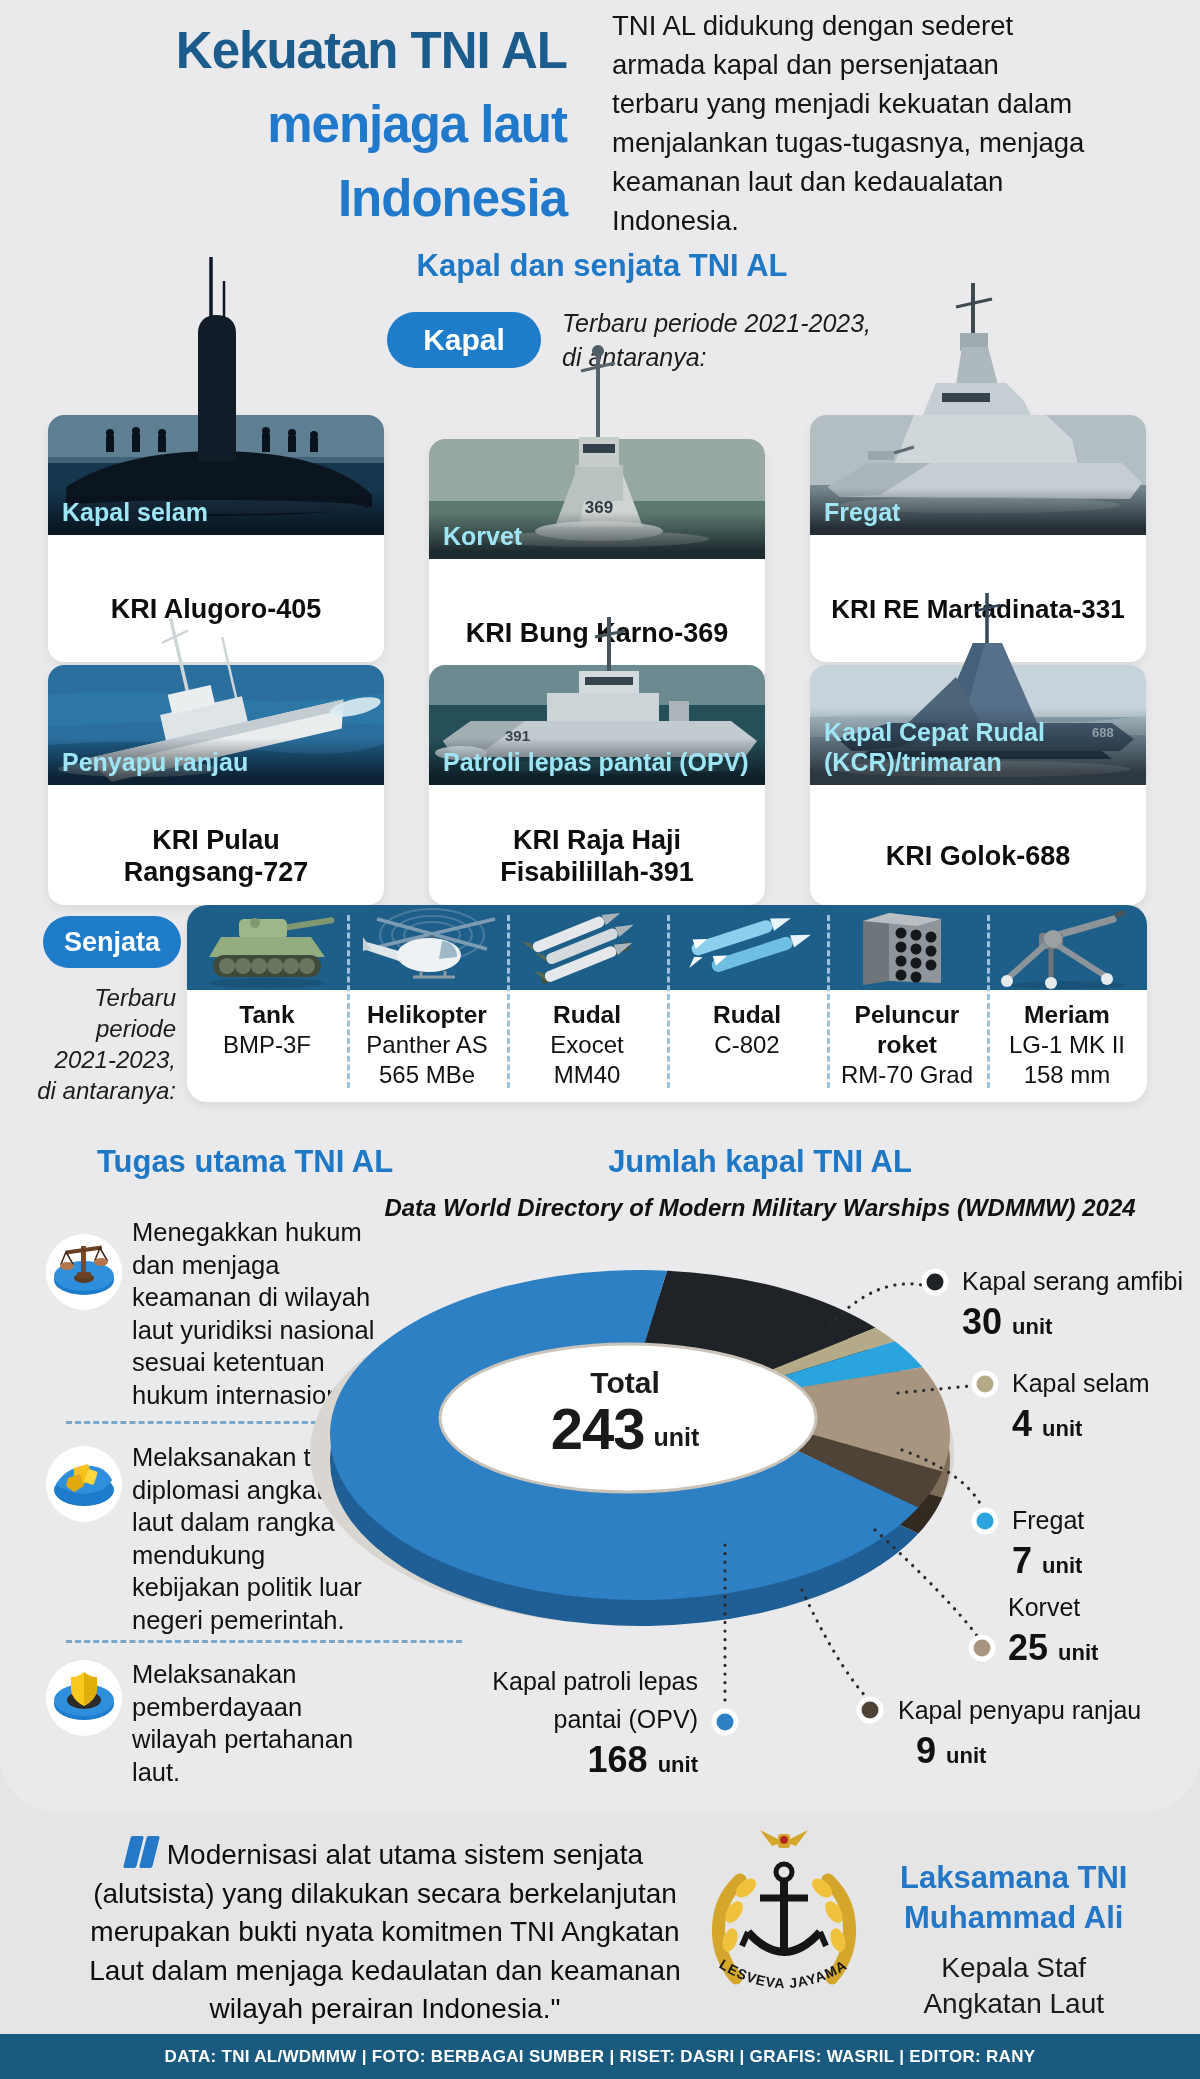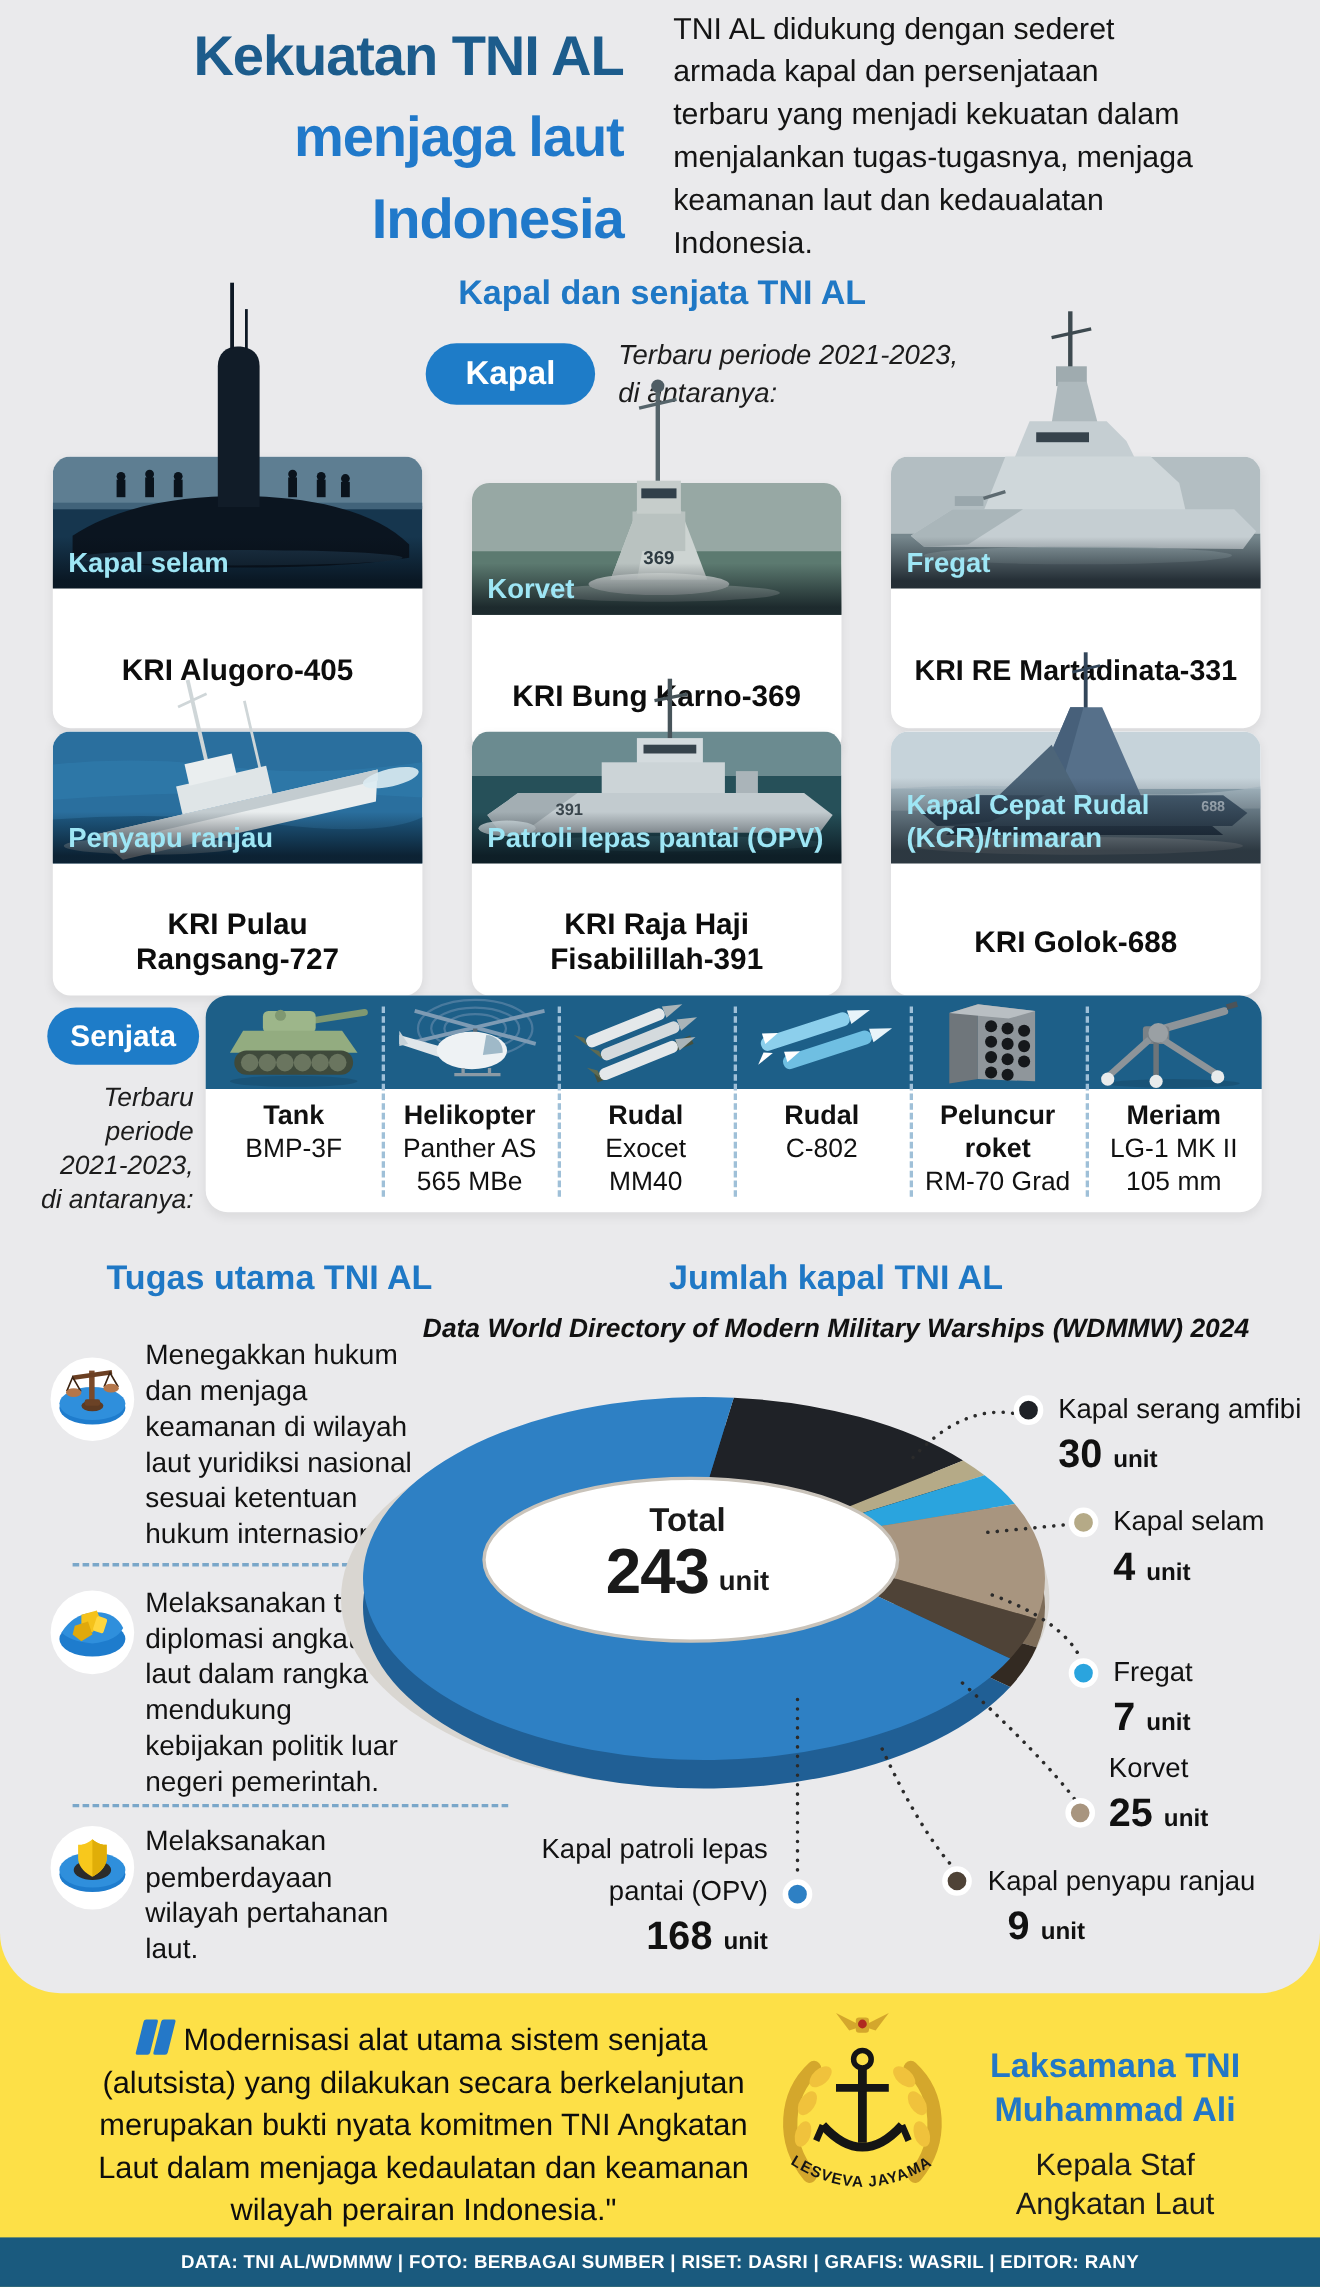--- a/index.html
+++ b/index.html
@@ -1,17 +1,17 @@
 <!DOCTYPE html>
 <html><head>
 <meta charset="utf-8">
 <style>
   html,body{margin:0;padding:0;background:#fff;}
   #canvas{position:relative;width:1200px;height:2079px;overflow:hidden;
-          font-family:"Liberation Sans", sans-serif;background:#fde047;}
+          font-family:"Liberation Sans", sans-serif;background:#e5e5e5;}
   .abs{position:absolute;}
   #graypanel{left:0;top:0;width:1200px;height:1812px;background:#eaeaec;
              border-bottom-left-radius:55px;border-bottom-right-radius:55px;}
   
   #main-title{left:55px;top:14px;width:512px;text-align:right;font-weight:800;
               font-size:51px;line-height:74px;letter-spacing:-1px;white-space:pre-line;}
   #main-title .l1{color:#1c5c8c;}
   #main-title .l23{color:#2079ca;}
   #intro{left:612px;top:6px;width:556px;font-size:27.5px;line-height:39px;color:#141414;white-space:pre-line;}
   .sec-heading{font-weight:800;color:#1f78c5;font-size:31px;}
@@ -396,21 +396,21 @@
       <div class="s">C-802</div>
     </div>
   <div class="wlabel" style="left:827px;">
       <div class="t">Peluncur
 roket</div>
       <div class="s">RM-70 Grad</div>
     </div>
   <div class="wlabel" style="left:987px;">
       <div class="t">Meriam</div>
       <div class="s">LG-1 MK II
-105 mm</div>
+158 mm</div>
     </div>
 
   <div id="tasks-heading" class="abs sec-heading">Tugas utama TNI AL</div>
 
   <svg class="task-icon" style="top:1232px;" viewBox="0 0 80 80">
     <circle cx="40" cy="40" r="38" fill="#fff"></circle>
     <ellipse cx="40" cy="48" rx="30" ry="15" fill="#1e7ccd"></ellipse>
     <ellipse cx="40" cy="44" rx="30" ry="15" fill="#2f8fdc"></ellipse>
     <rect x="37" y="14" width="5" height="30" fill="#7a4a2a"></rect>
     <rect x="22" y="16" width="36" height="4" fill="#6b3f22" transform="rotate(-8 40 18)"></rect>

